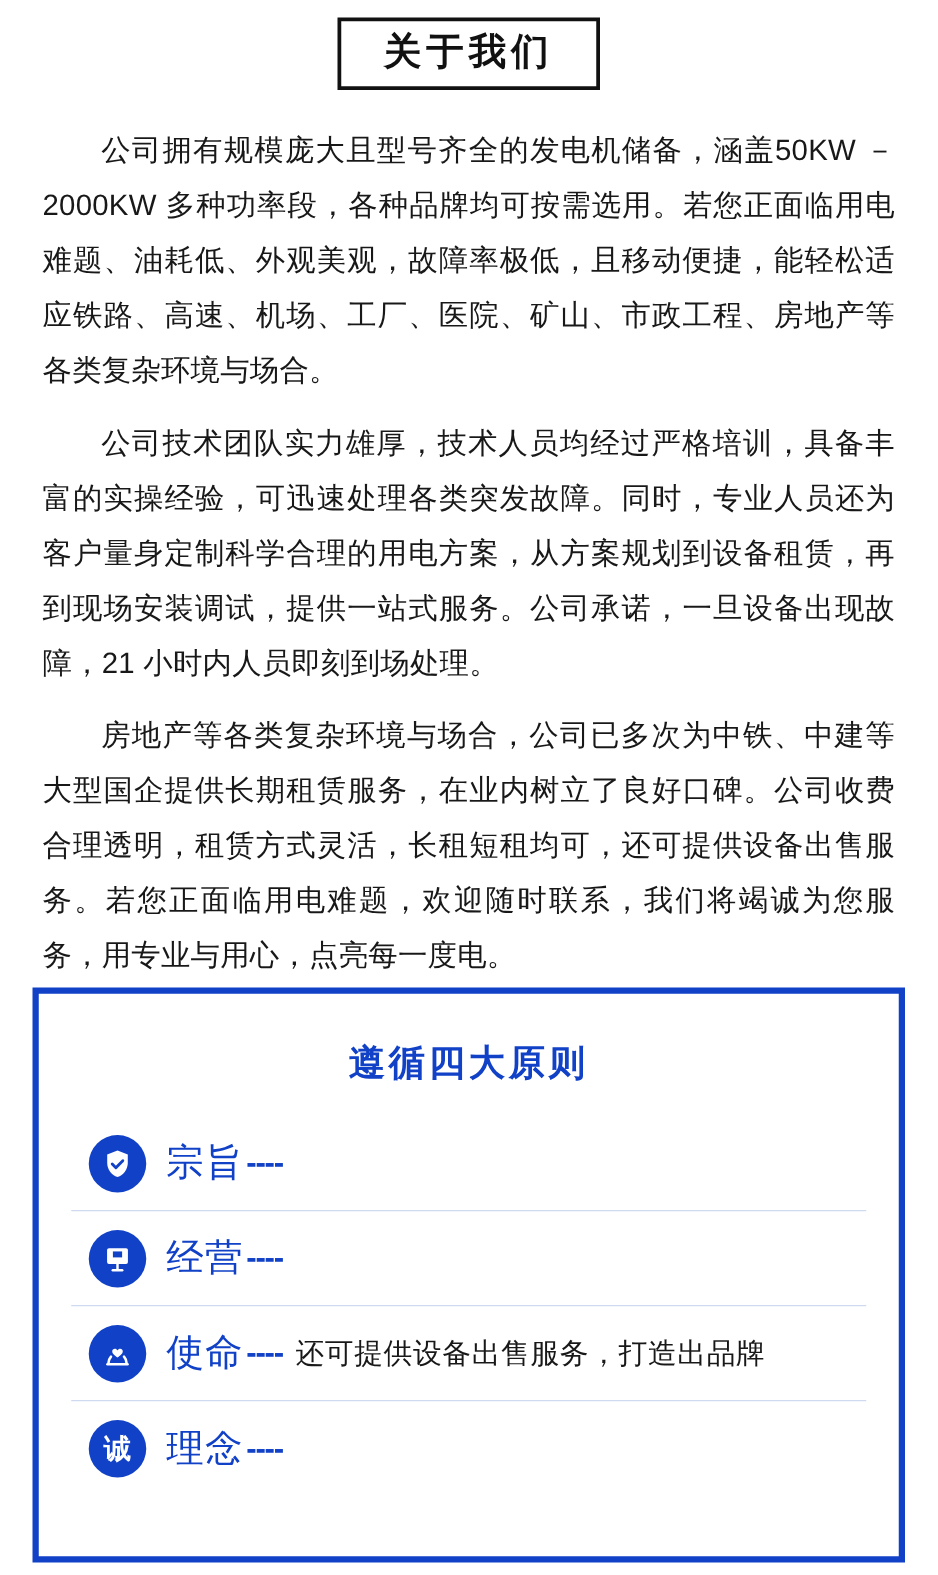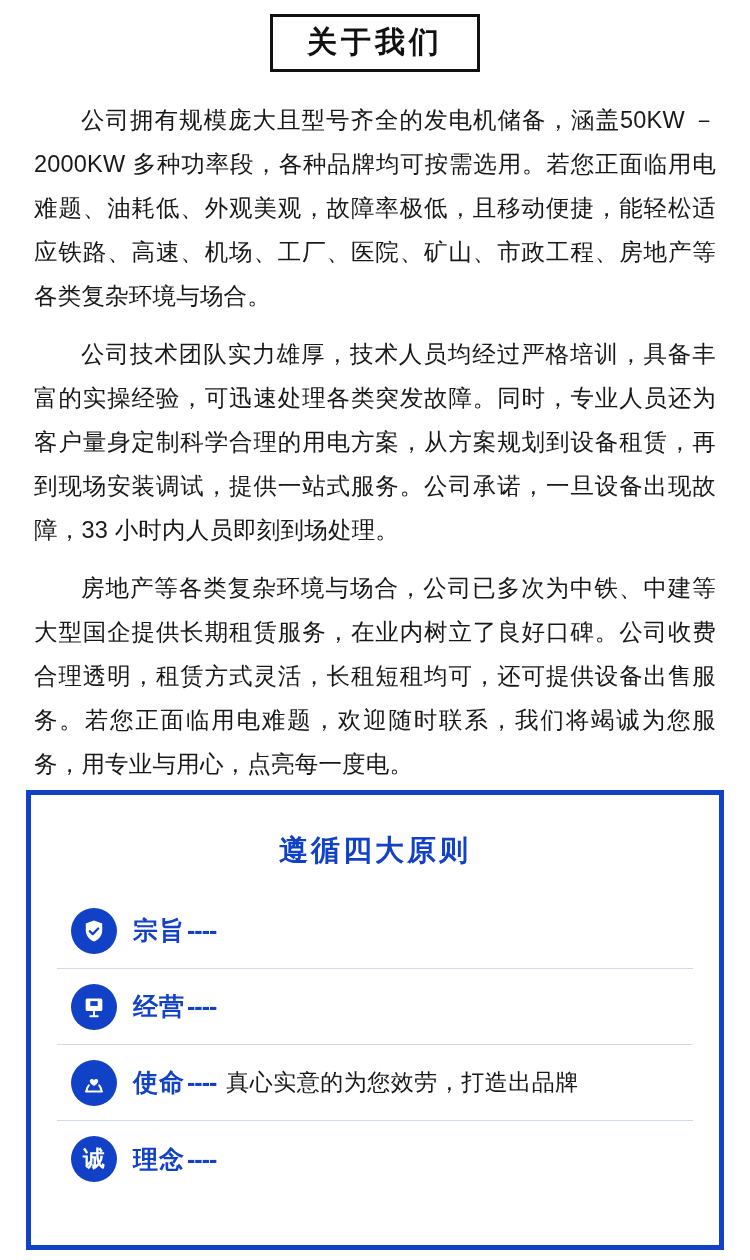--- a/index.html
+++ b/index.html
@@ -94,22 +94,22 @@
     margin-right: 16px;
   }
   .badge svg { display: block; }
   .badge .glyph-text {
     font-size: 22px;
     font-weight: bold;
     line-height: 1;
   }
   .p-label {
     color: #1141c7;
-    font-size: 25px;
-    font-weight: bold;
+    font-size: 30px;
+    font-weight: normal;
     letter-spacing: 1px;
     white-space: nowrap;
   }
   .p-dash {
     color: #1141c7;
     font-size: 25px;
     font-weight: bold;
     letter-spacing: -1px;
     margin: 0 10px 0 2px;
     white-space: nowrap;
@@ -125,21 +125,21 @@
 <body>
 
 <div class="page">
 
   <div class="title-wrap">
     <div class="title-box">关于我们</div>
   </div>
 
   <div class="body-copy">
     <p>公司拥有规模庞大且型号齐全的发电机储备，涵盖50KW －2000KW 多种功率段，各种品牌均可按需选用。若您正面临用电难题、油耗低、外观美观，故障率极低，且移动便捷，能轻松适应铁路、高速、机场、工厂、医院、矿山、市政工程、房地产等各类复杂环境与场合。</p>
-    <p>公司技术团队实力雄厚，技术人员均经过严格培训，具备丰富的实操经验，可迅速处理各类突发故障。同时，专业人员还为客户量身定制科学合理的用电方案，从方案规划到设备租赁，再到现场安装调试，提供一站式服务。公司承诺，一旦设备出现故障，33 小时内人员即刻到场处理。</p>
+    <p>公司技术团队实力雄厚，技术人员均经过严格培训，具备丰富的实操经验，可迅速处理各类突发故障。同时，专业人员还为客户量身定制科学合理的用电方案，从方案规划到设备租赁，再到现场安装调试，提供一站式服务。公司承诺，一旦设备出现故障，21 小时内人员即刻到场处理。</p>
     <p>房地产等各类复杂环境与场合，公司已多次为中铁、中建等大型国企提供长期租赁服务，在业内树立了良好口碑。公司收费合理透明，租赁方式灵活，长租短租均可，还可提供设备出售服务。若您正面临用电难题，欢迎随时联系，我们将竭诚为您服务，用专业与用心，点亮每一度电。</p>
   </div>
 
   <div class="principles">
     <div class="principles-title">遵循四大原则</div>
 
     <div class="principle-row">
       <div class="badge">
         <svg width="26" height="26" viewBox="0 0 24 24" aria-hidden="true">
           <path d="M12 2.2 4.4 5.1v6.3c0 4.7 3.2 8.9 7.6 10.4 4.4-1.5 7.6-5.7 7.6-10.4V5.1L12 2.2z" fill="#ffffff"></path>
@@ -166,21 +166,21 @@
     <div class="principle-row">
       <div class="badge">
         <svg width="26" height="26" viewBox="0 0 24 24" aria-hidden="true">
           <path d="M12 9.6c-.9-1.9-3.9-1.7-3.9.7 0 1.7 2.3 3.3 3.9 4.5 1.6-1.2 3.9-2.8 3.9-4.5 0-2.4-3-2.6-3.9-.7z" fill="#ffffff"></path>
           <path d="M5.2 19.4c0-3 2-5.2 2-5.2M18.8 19.4c0-3-2-5.2-2-5.2" fill="none" stroke="#ffffff" stroke-width="1.9" stroke-linecap="round"></path>
           <path d="M4.6 19.8h14.8" fill="none" stroke="#ffffff" stroke-width="1.9" stroke-linecap="round"></path>
         </svg>
       </div>
       <span class="p-label">使命</span>
       <span class="p-dash">----</span>
-      <span class="p-text">真心实意的为您效劳，打造出品牌</span>
+      <span class="p-text">还可提供设备出售服务，打造出品牌</span>
     </div>
 
     <div class="principle-row last">
       <div class="badge">
         <span class="glyph-text">诚</span>
       </div>
       <span class="p-label">理念</span>
       <span class="p-dash">----</span>
     </div>
   </div>

